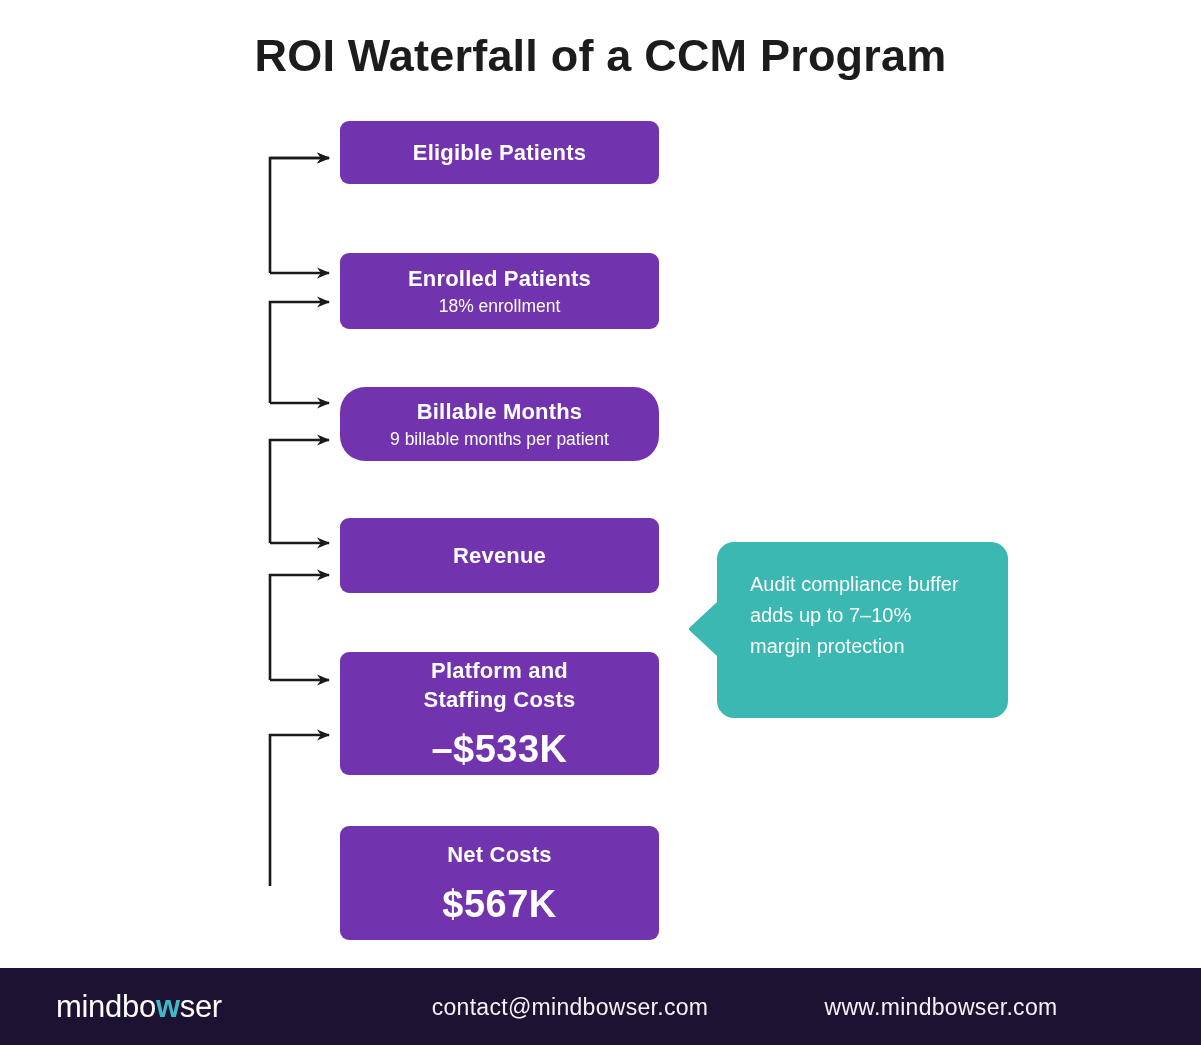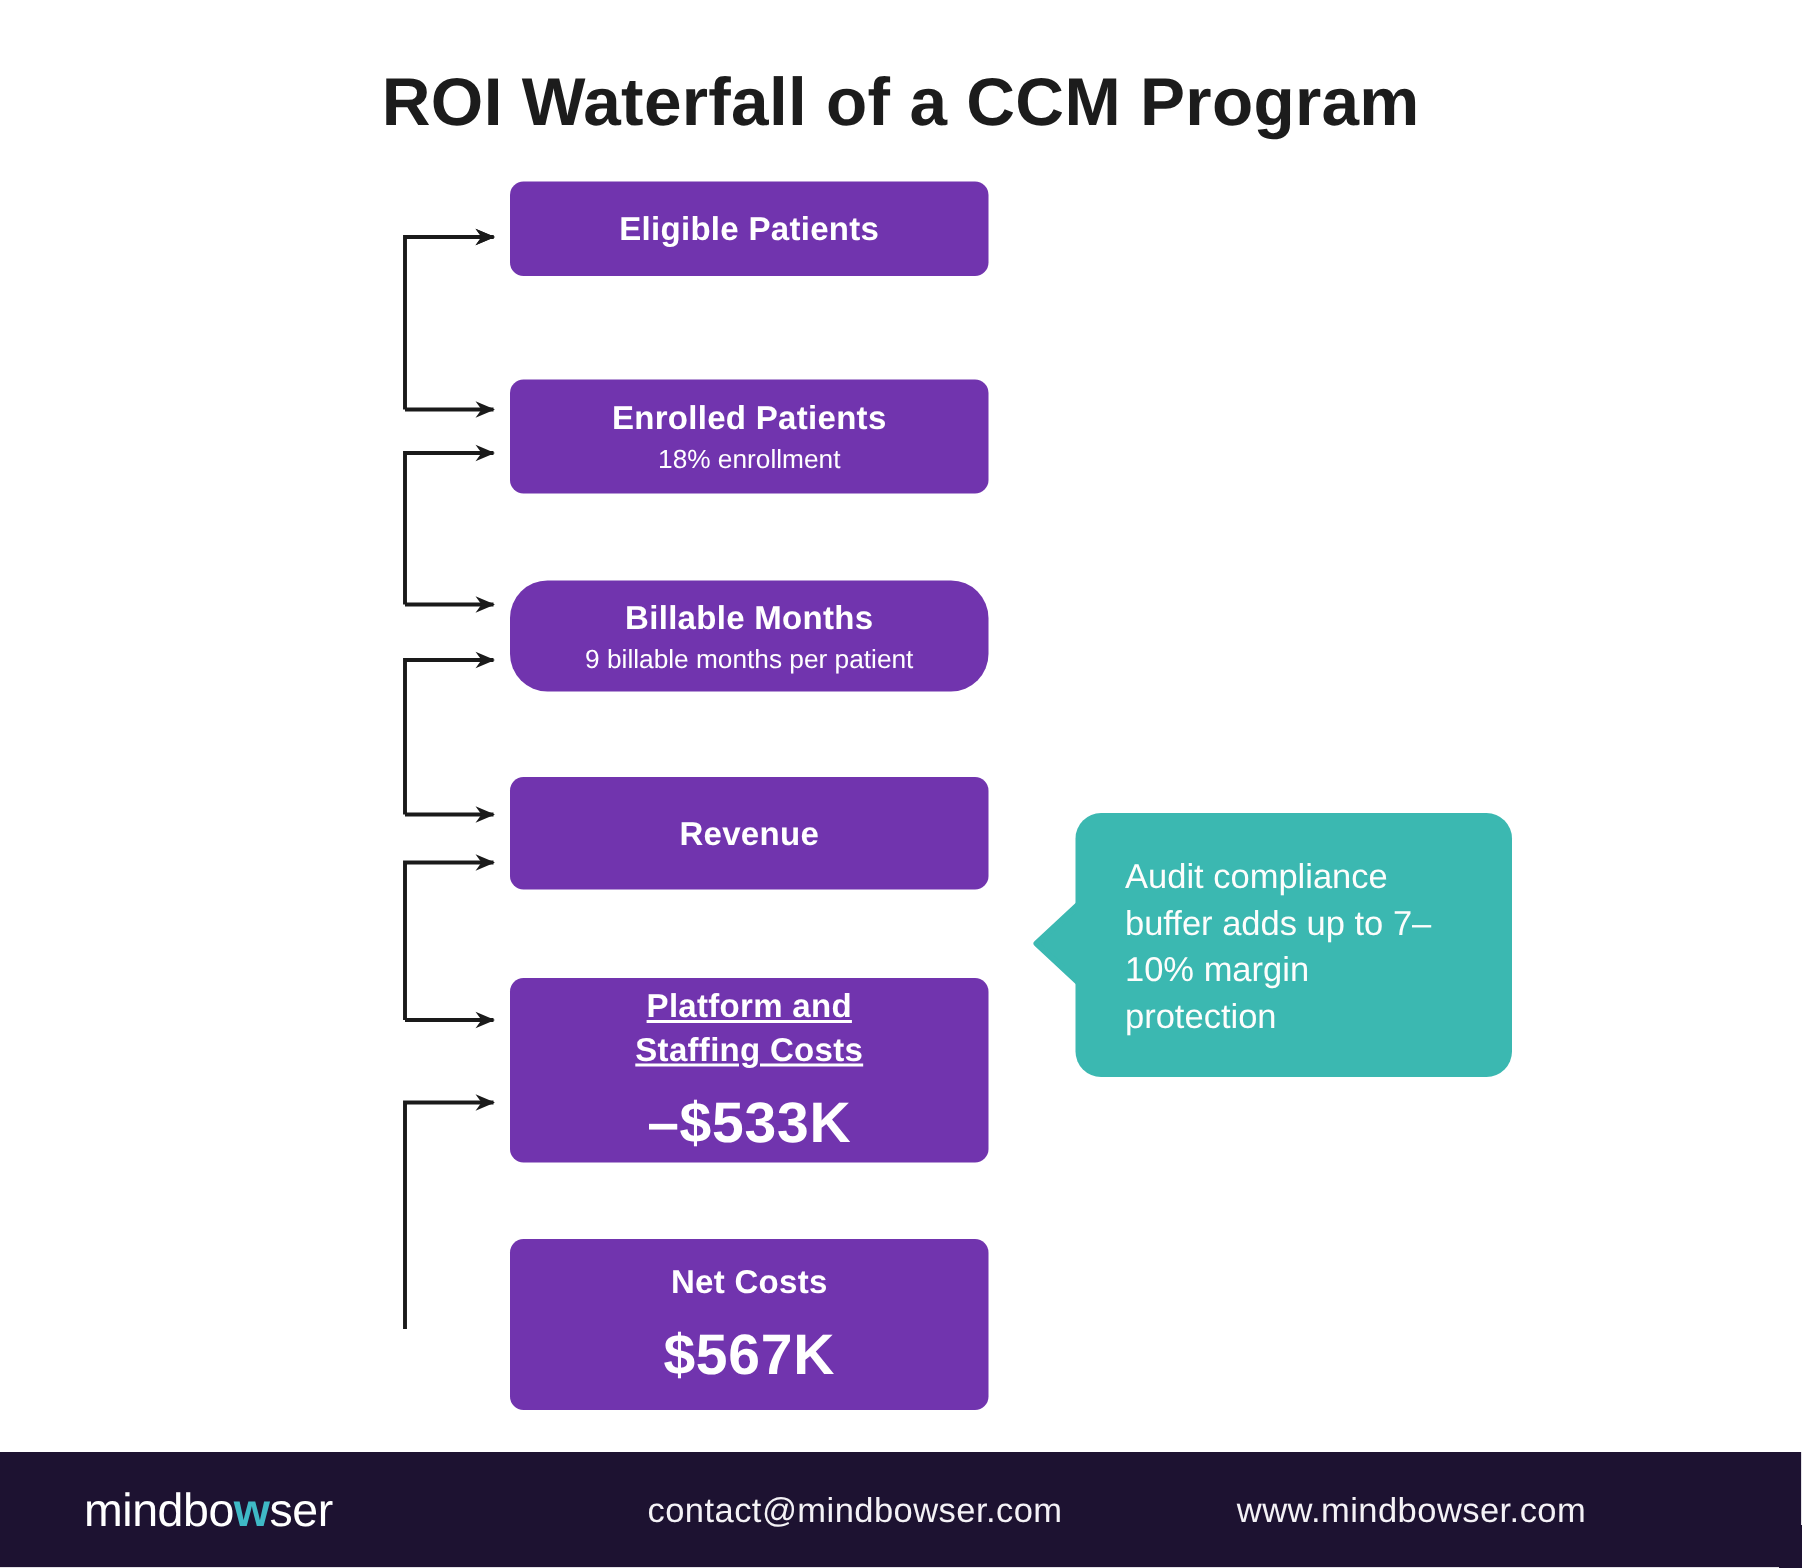--- a/index.html
+++ b/index.html
@@ -14,21 +14,20 @@
   .page-title {
     position: absolute;
     top: 30px;
     left: 0;
     width: 100%;
     text-align: center;
     font-size: 45px;
     font-weight: 700;
     color: #1c1c1c;
     letter-spacing: 0.2px;
-    margin-top: 12px;
   }
   .arrows-layer {
     position: absolute;
     inset: 0;
     z-index: 1;
     pointer-events: none;
   }
   .flow-box {
     position: absolute;
     left: 340px;
@@ -46,34 +45,34 @@
     padding: 4px 10px;
   }
   .box-title   { font-size: 22px; font-weight: 700; line-height: 29px; letter-spacing: 0.2px; }
   .box-sub     { font-size: 17.5px; font-weight: 400; line-height: 24px; margin-top: 1px; }
   .box-value   { font-size: 38px; font-weight: 700; line-height: 44px; letter-spacing: 0.5px; margin-top: 13px; }
   .b1 { top: 121px; height: 63px; }
   .b2 { top: 253px; height: 76px; }
   .b3 { top: 387px; height: 74px; border-radius: 25px; }
   .b4 { top: 518px; height: 75px; }
   .b5 { top: 652px; height: 123px; }
-  .b5 .box-title { padding: 0 40px; text-decoration: underline; }
+  .b5 .box-title { padding: 0 40px; }
   .b6 { top: 826px; height: 114px; }
   .callout {
     position: absolute;
     left: 717px;
     top: 542px;
     width: 291px;
     height: 176px;
     background: #3bb8b1;
     border-radius: 17px;
     color: #fdfdfc;
     box-sizing: border-box;
     padding: 27px 32px 0 33px;
-    font-size: 23px;
+    font-size: 20px;
     line-height: 31px;
     font-weight: 400;
     z-index: 2;
   }
   .callout-tail {
     position: absolute;
     left: -30px;
     top: 59px;
     width: 33px;
     height: 56px;

